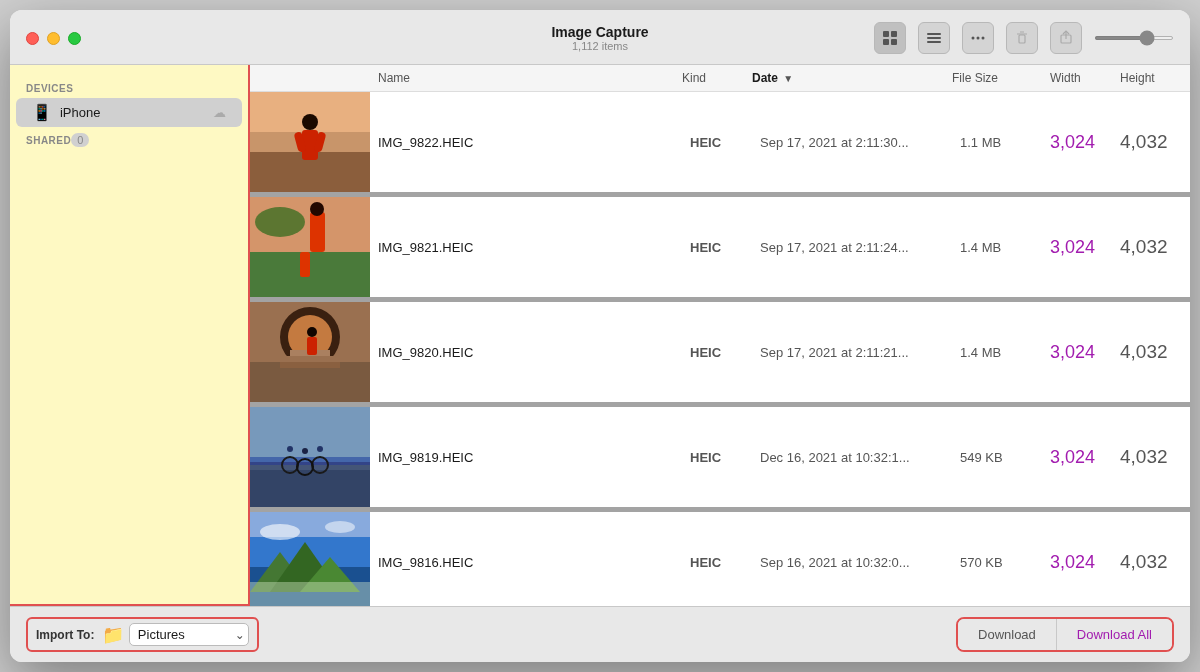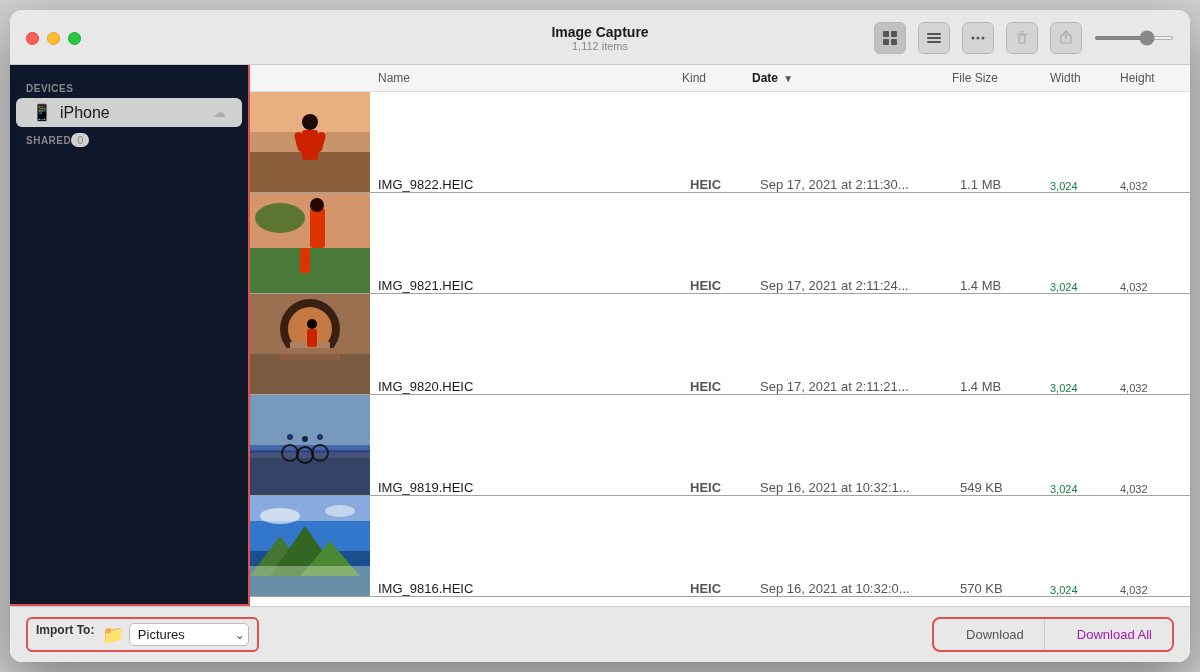--- a/index.html
+++ b/index.html
@@ -95,21 +95,21 @@
     }
     
     .main-content {
       display: flex;
       flex: 1;
       overflow: hidden;
     }
     
     .sidebar {
       width: 240px;
-      background: #0f172a;
+      background: #fef9c3;
       border-right: 1px solid #c8c8c8;
       padding: 12px 0;
       flex-shrink: 0;
       border: 2px solid #e05050;
       border-top: none;
       border-left: none;
     }
     .sidebar-section-label {
       font-size: 10px;
       font-weight: 700;
@@ -128,21 +128,21 @@
       gap: 8px;
     }
     .sidebar-item.selected {
       background: #d0d0d0;
     }
     .sidebar-item-icon {
       font-size: 16px;
       color: #007AFF;
     }
     .sidebar-item-label {
-      font-size: 16px;
+      font-size: 13px;
       color: #1a1a1a;
       flex: 1;
     }
     .sidebar-item-cloud {
       font-size: 13px;
       color: #aaa;
     }
     .shared-row {
       display: flex;
       align-items: center;
@@ -184,57 +184,57 @@
     .col-filesize { width: 90px; }
     .col-width { width: 70px; margin-left: 8px; }
     .col-height { width: 70px; }
     
     .file-list {
       flex: 1;
       overflow-y: auto;
     }
     .file-row {
       display: flex;
-      align-items: flex-end;
-      border-bottom: 1px solid #a3a3a3;
+      align-items: center;
+      border-bottom: 5px solid #a3a3a3;
       min-height: 100px;
     }
     .file-thumb {
       width: 120px;
       height: 100px;
       flex-shrink: 0;
       overflow: hidden;
       display: flex;
       align-items: center;
       justify-content: center;
     }
     
     .thumb-svg {
       width: 120px;
       height: 100px;
     }
     .file-name { flex: 1; font-size: 13px; color: #1a1a1a; padding-left: 8px; min-width: 140px; }
     .file-kind { width: 70px; font-size: 13px; color: #555; font-weight: bold; }
     .file-date { width: 200px; font-size: 13px; color: #555; }
     .file-size { width: 90px; font-size: 13px; color: #555; }
-    .file-w { width: 70px; font-size: 11px; color: #15803d; }
-    .file-h { width: 70px; font-size: 11px; color: #555; }
+    .file-w { width: 70px; font-size: 18px; color: #a21caf; }
+    .file-h { width: 70px; font-size: 19px; color: #555; }
     
     .bottom-bar {
       background: #e8e8e8;
       border-top: 1px solid #c8c8c8;
       padding: 10px 16px;
       display: flex;
       align-items: center;
       justify-content: space-between;
       flex-shrink: 0;
     }
     .import-section {
       display: flex;
-      align-items: flex-start;
+      align-items: center;
       gap: 8px;
       border: 2px solid #e05050;
       border-radius: 6px;
       padding: 4px 8px;
     }
     .import-label {
       font-size: 12px;
       font-weight: 600;
       color: #333;
     }
@@ -271,21 +271,20 @@
     }
     .action-btn {
       background: #e8e8e8;
       border: none;
       border-right: 1px solid #c8c8c8;
       padding: 8px 20px;
       font-size: 13px;
       color: #555;
       cursor: pointer;
       font-family: inherit;
-      margin-left: 12px;
     }
     .action-btn:last-child {
       border-right: none;
     }
     .action-btn.download-all {
       font-weight: 500;
       color: #a21caf;
     }
     
     .file-list::-webkit-scrollbar {
@@ -473,21 +472,21 @@
               <circle cx="40" cy="58" r="8" stroke="#1a1a1a" stroke-width="2" fill="none"></circle>
               <circle cx="40" cy="42" r="3" fill="#223366"></circle>
               <circle cx="70" cy="58" r="8" stroke="#1a1a1a" stroke-width="2" fill="none"></circle>
               <circle cx="70" cy="42" r="3" fill="#223366"></circle>
               <circle cx="55" cy="60" r="8" stroke="#111" stroke-width="2" fill="none"></circle>
               <circle cx="55" cy="44" r="3" fill="#1a2244"></circle>
             </svg>
           </div>
           <div class="file-name">IMG_9819.HEIC</div>
           <div class="file-kind">HEIC</div>
-          <div class="file-date">Sep 16, 2021 at 10:32:1...</div>
+          <div class="file-date">Dec 16, 2021 at 10:32:1...</div>
           <div class="file-size">549 KB</div>
           <div class="file-w">3,024</div>
           <div class="file-h">4,032</div>
         </div>
 
         <div class="file-row">
           <div class="file-thumb">
             <svg class="thumb-svg" viewBox="0 0 120 100" xmlns="http://www.w3.org/2000/svg">
 
               <rect width="120" height="100" fill="#1a5090"></rect>

